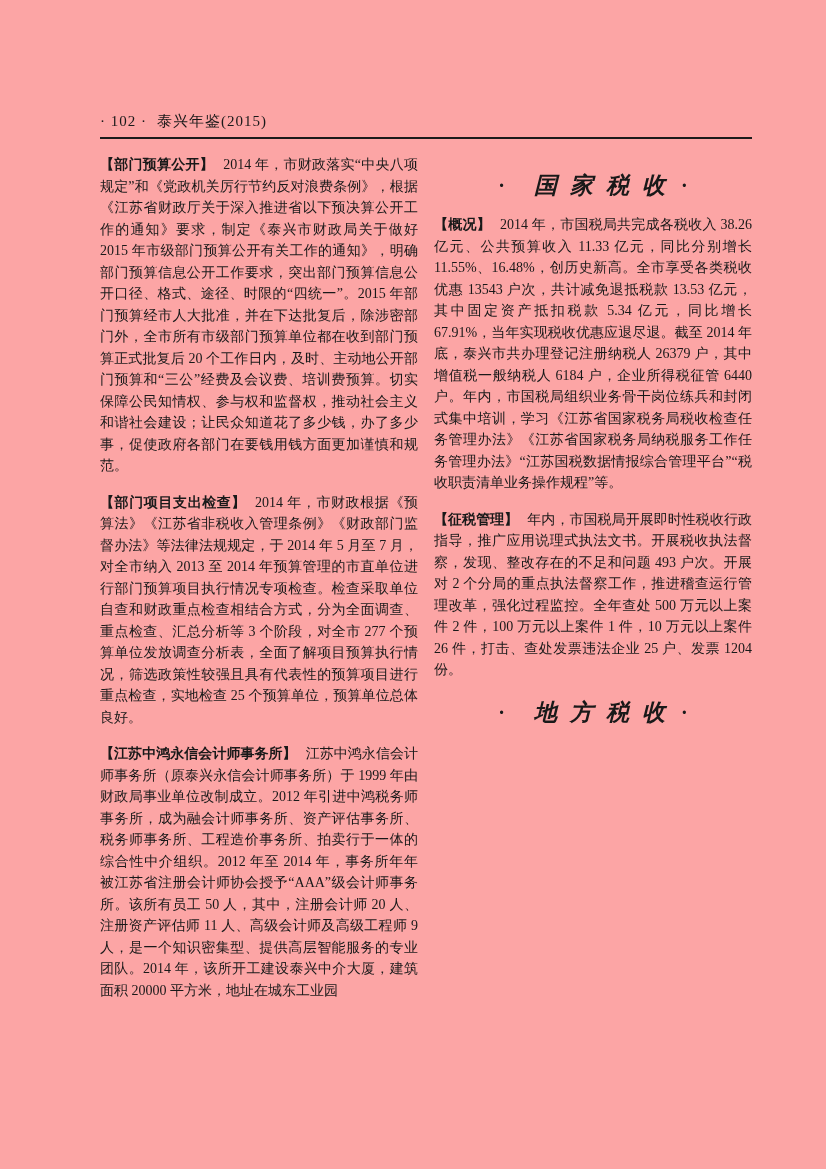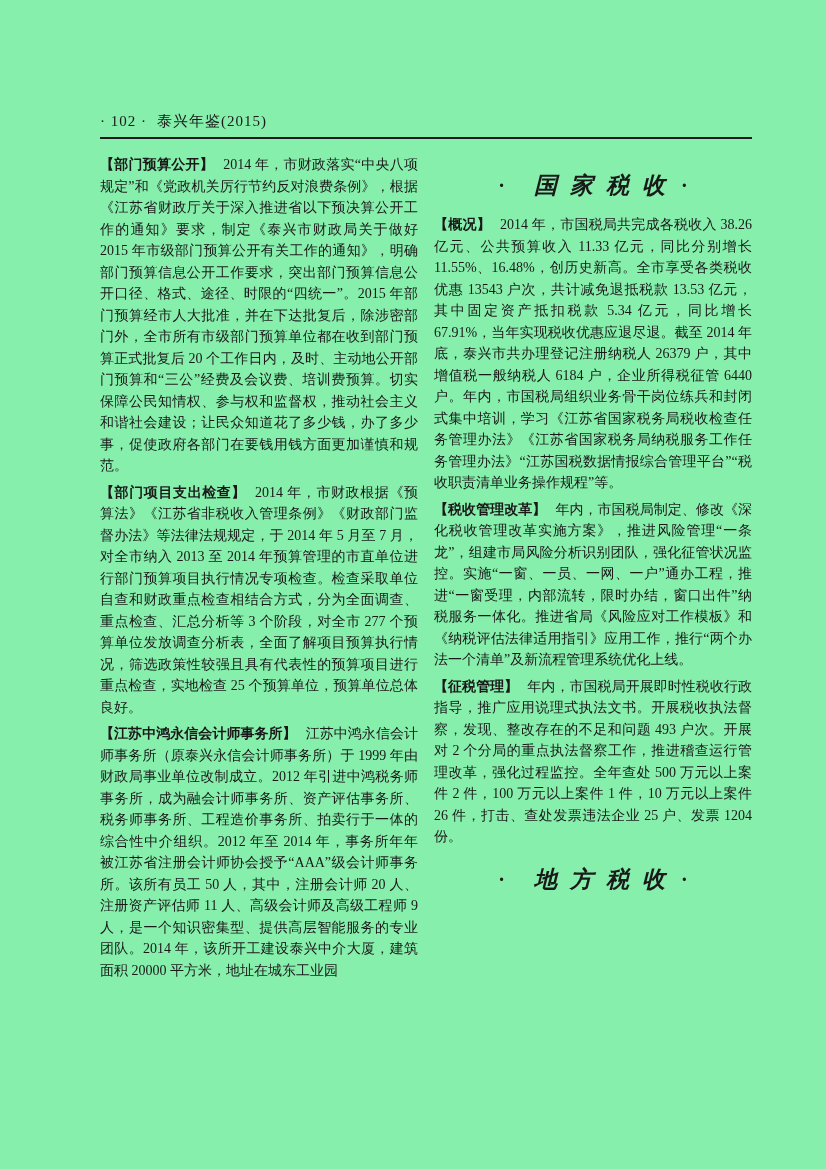--- a/index.html
+++ b/index.html
@@ -2,21 +2,21 @@
 <html lang="zh"><head>
 <meta charset="utf-8">
 <style>
   html, body { margin: 0; padding: 0; background: #ffffff; }
   .page {
     position: relative;
     width: 826px;
     height: 1169px;
     box-sizing: border-box;
     padding: 112px 74px 0 100px;
-    background: #86efac;
+    background: #fca5a5;
     color: #191919;
     font-family: "Liberation Serif", "DejaVu Serif", serif;
     overflow: hidden;
   }
   .page-header {
     display: flex;
     align-items: baseline;
     font-size: 15px;
     letter-spacing: 1px;
   }
@@ -32,21 +32,21 @@
     margin-top: 15px;
   }
   .column { flex: 1; min-width: 0; }
   .entry {
     margin: 0;
     font-size: 14px;
     line-height: 21.5px;
     text-align: justify;
     text-align-last: left;
   }
-  .entry + .entry { margin-top: 5px; }
+  .entry + .entry { margin-top: 15px; }
   .entry-title {
     font-family: "Liberation Sans", "DejaVu Sans", sans-serif;
     font-weight: 700;
     margin-right: 9px;
   }
   .byline {
     float: right;
     font-style: italic;
     letter-spacing: 1px;
   }
@@ -94,23 +94,20 @@
       <h2 class="section-heading">
         <span class="heading-dot">·</span>
         <span class="heading-text">国家税收</span>
         <span class="heading-dot">·</span>
       </h2>
 
       <p class="entry">
         <span class="entry-title">【概况】</span><span>2014 年，市国税局共完成各税收入 38.26 亿元、公共预算收入 11.33 亿元，同比分别增长 11.55%、16.48%，创历史新高。全市享受各类税收优惠 13543 户次，共计减免退抵税款 13.53 亿元，其中固定资产抵扣税款 5.34 亿元，同比增长 67.91%，当年实现税收优惠应退尽退。截至 2014 年底，泰兴市共办理登记注册纳税人 26379 户，其中增值税一般纳税人 6184 户，企业所得税征管 6440 户。年内，市国税局组织业务骨干岗位练兵和封闭式集中培训，学习《江苏省国家税务局税收检查任务管理办法》《江苏省国家税务局纳税服务工作任务管理办法》“江苏国税数据情报综合管理平台”“税收职责清单业务操作规程”等。</span>
       </p>
       <p class="entry">
-        <span class="entry-title">【税收管理改革】</span><span>年内，市国税局制定、修改《深化税收管理改革实施方案》，推进风险管理“一条龙”，组建市局风险分析识别团队，强化征管状况监控。实施“一窗、一员、一网、一户”通办工程，推进“一窗受理，内部流转，限时办结，窗口出件”纳税服务一体化。推进省局《风险应对工作模板》和《纳税评估法律适用指引》应用工作，推行“两个办法一个清单”及新流程管理系统优化上线。</span>
-      </p>
-      <p class="entry">
         <span class="entry-title">【征税管理】</span><span>年内，市国税局开展即时性税收行政指导，推广应用说理式执法文书。开展税收执法督察，发现、整改存在的不足和问题 493 户次。开展对 2 个分局的重点执法督察工作，推进稽查运行管理改革，强化过程监控。全年查处 500 万元以上案件 2 件，100 万元以上案件 1 件，10 万元以上案件 26 件，打击、查处发票违法企业 25 户、发票 1204 份。</span>
       </p>
 
       <h2 class="section-heading">
         <span class="heading-dot">·</span>
         <span class="heading-text">地方税收</span>
         <span class="heading-dot">·</span>
       </h2>
 
     </section>

